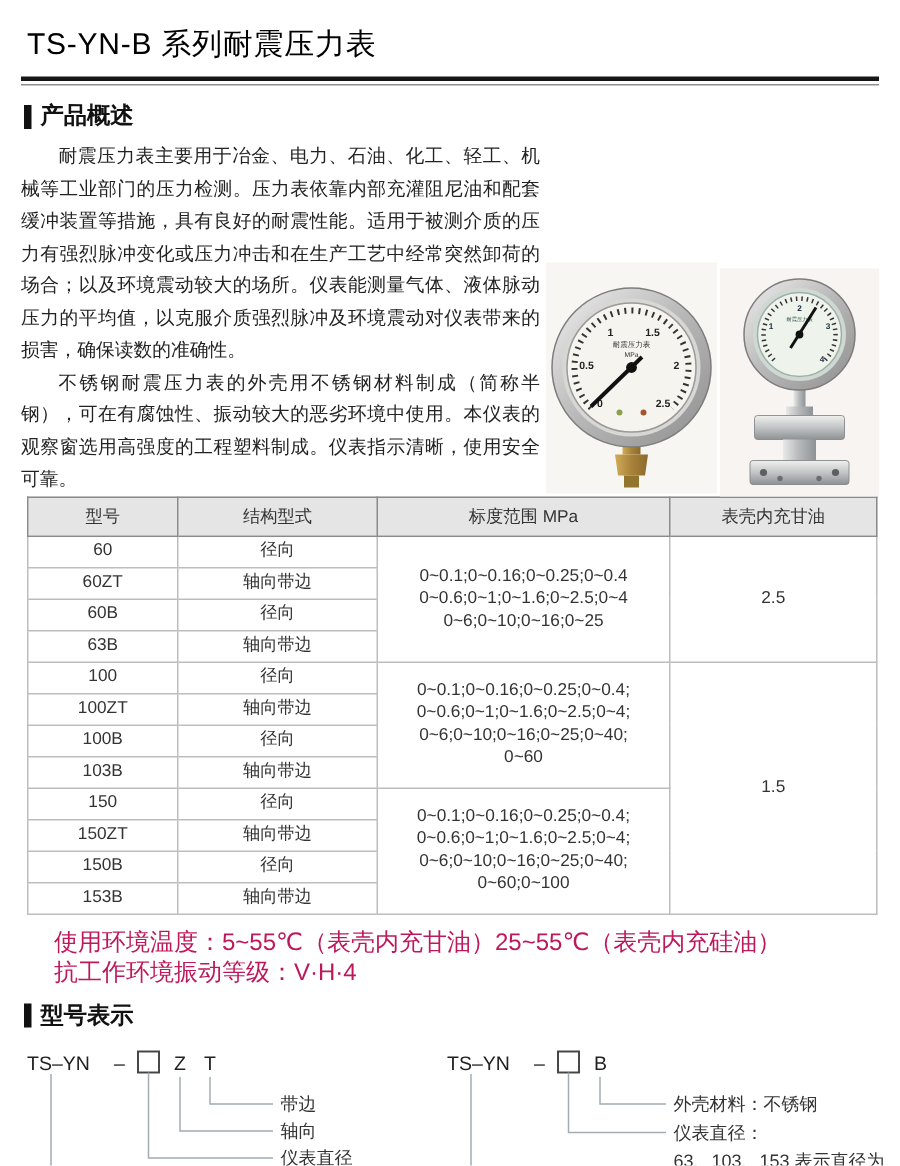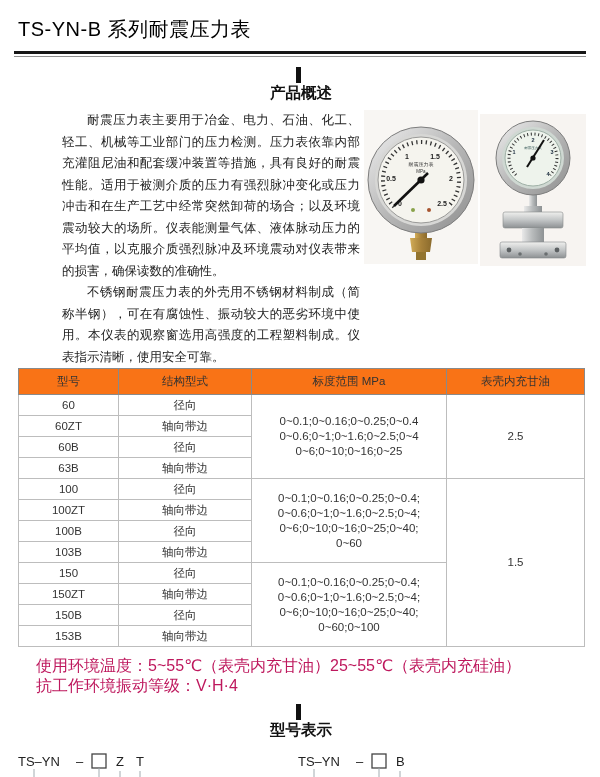--- a/index.html
+++ b/index.html
@@ -6,37 +6,37 @@
   body{width:600px;height:777px;overflow:hidden;
        font-family:"Liberation Sans","DejaVu Sans",sans-serif;color:#1c1c1c;}
   .page{width:600px;height:777px;position:relative;box-sizing:border-box;padding:10px 14px 0 14px;}
 
   
   .title{font-size:20px;font-weight:normal;margin:6px 0 8px 4px;letter-spacing:.5px;color:#000;}
   .rule-thick{height:3px;background:#161616;margin:0 0 2px 0;}
   .rule-thin{height:1px;background:#8f8f8f;margin-bottom:10px;}
 
   
-  .section-head{display:flex;align-items:center;margin:8px 0 6px 2px;flex-direction:column;}
+  .section-head{display:flex;align-items:center;margin:8px 0 6px 2px;}
   .section-head .bar{width:5px;height:16px;background:#111;margin-right:6px;}
   .section-head h2{font-size:15.5px;font-weight:bold;margin:0;color:#111;}
 
   
-  .overview-row{display:flex;align-items:flex-start;margin-left:48px;}
+  .overview-row{display:flex;align-items:flex-end;}
   .overview-text{width:364px;font-size:12.5px;line-height:21.5px;text-align:justify;color:#222;}
   .overview-text p{margin:0;text-indent:2em;}
   .photos{display:flex;margin-left:4px;}
   .photo{position:relative;}
   .photo1{width:114px;height:154px;background:#f8f6f3;}
   .photo2{width:106px;height:152px;background:#f7f4f1;margin-left:2px;margin-top:4px;}
 
   
   .subtitle{font-size:13px;color:#333;margin:2px 0 8px 4px;}
   table.spec{border-collapse:collapse;width:566px;margin-left:4px;table-layout:fixed;font-size:11.5px;color:#333;}
-  table.spec th{background:#f97316;font-weight:400;border:1px solid #8a8a8a;height:25px;padding:0;}
+  table.spec th{background:#e5e5e5;font-weight:400;border:1px solid #8a8a8a;height:25px;padding:0;}
   table.spec td{border:1px solid #bdbdbd;text-align:center;height:18px;padding:1px 20px;line-height:15px;margin-top:38px;}
   table.spec{border:1px solid #8a8a8a;}
   table.spec td.range{white-space:pre-line;line-height:15px;font-size:11.5px;}
   table.spec tr.group-sep td{border-top:1px solid #8a8a8a;}
   .col-model{width:100px;} .col-struct{width:133px;} .col-range{width:195px;} .col-acc{width:138px;}
 
   .notes{font-size:16px;color:#be185d;margin:9px 0 0 22px;line-height:20px;}
 
   
   .diagrams{position:relative;height:128px;margin-top:10px;}

